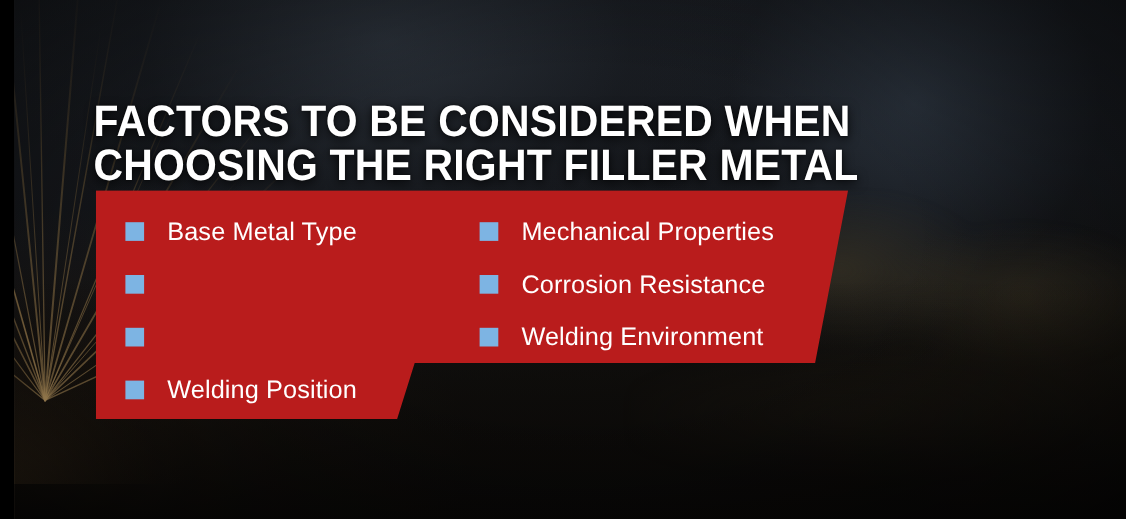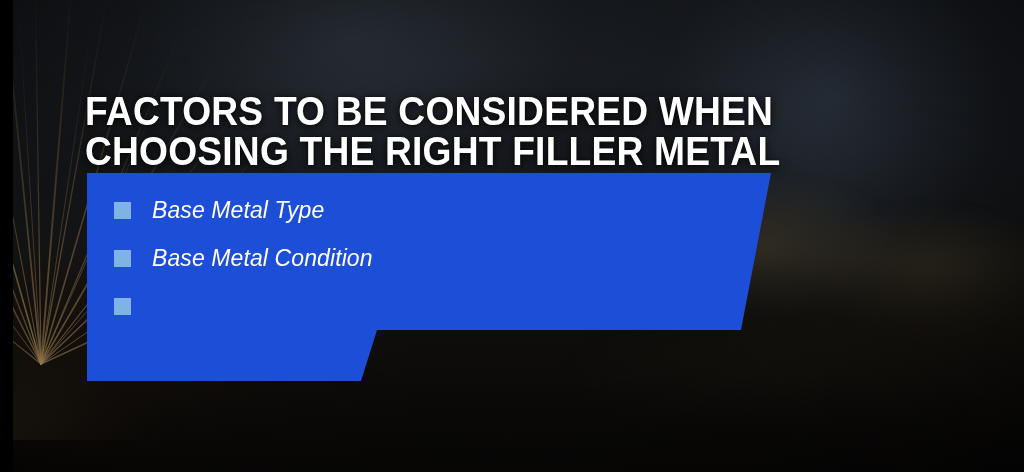--- a/index.html
+++ b/index.html
@@ -80,24 +80,23 @@
   .headline .line { display: block; white-space: nowrap; }
   .headline .line + .line { margin-top: 0px; }
 
   
   .panel {
     position: absolute;
     left: 74px;
     top: 173px;
     width: 686px;
     height: 208px;
-    background: #1d4ed8;
+    background: #b91c1c;
     -webkit-clip-path: polygon(0px 0px, 684px 0px, 654px 157px, 290px 157px, 274px 208px, 0px 208px);
     clip-path: polygon(0px 0px, 684px 0px, 654px 157px, 290px 157px, 274px 208px, 0px 208px);
-    font-style: italic;
   }
   .panel-inner {
     position: absolute;
     inset: 0;
   }
 
   
   .col {
     position: absolute;
     top: 13px;
@@ -188,24 +187,41 @@
   <div class="panel">
     <div class="panel-inner">
 
       <div class="col col-left">
         <div class="item">
           <span class="bullet"></span>
           <span class="item-label">Base Metal Type</span>
         </div>
         <div class="item">
           <span class="bullet"></span>
-          <span class="item-label">Base Metal Condition</span>
-        </div>
-        <div class="item">
-          <span class="bullet"></span>
+        </div>
+        <div class="item">
+          <span class="bullet"></span>
+        </div>
+        <div class="item">
+          <span class="bullet"></span>
+          <span class="item-label">Welding Position</span>
         </div>
       </div>
 
+      <div class="col col-right">
+        <div class="item">
+          <span class="bullet"></span>
+          <span class="item-label">Mechanical Properties</span>
+        </div>
+        <div class="item">
+          <span class="bullet"></span>
+          <span class="item-label">Corrosion Resistance</span>
+        </div>
+        <div class="item">
+          <span class="bullet"></span>
+          <span class="item-label">Welding Environment</span>
+        </div>
+      </div>
 
     </div>
   </div>
 
 </div>
 
 </body></html>

